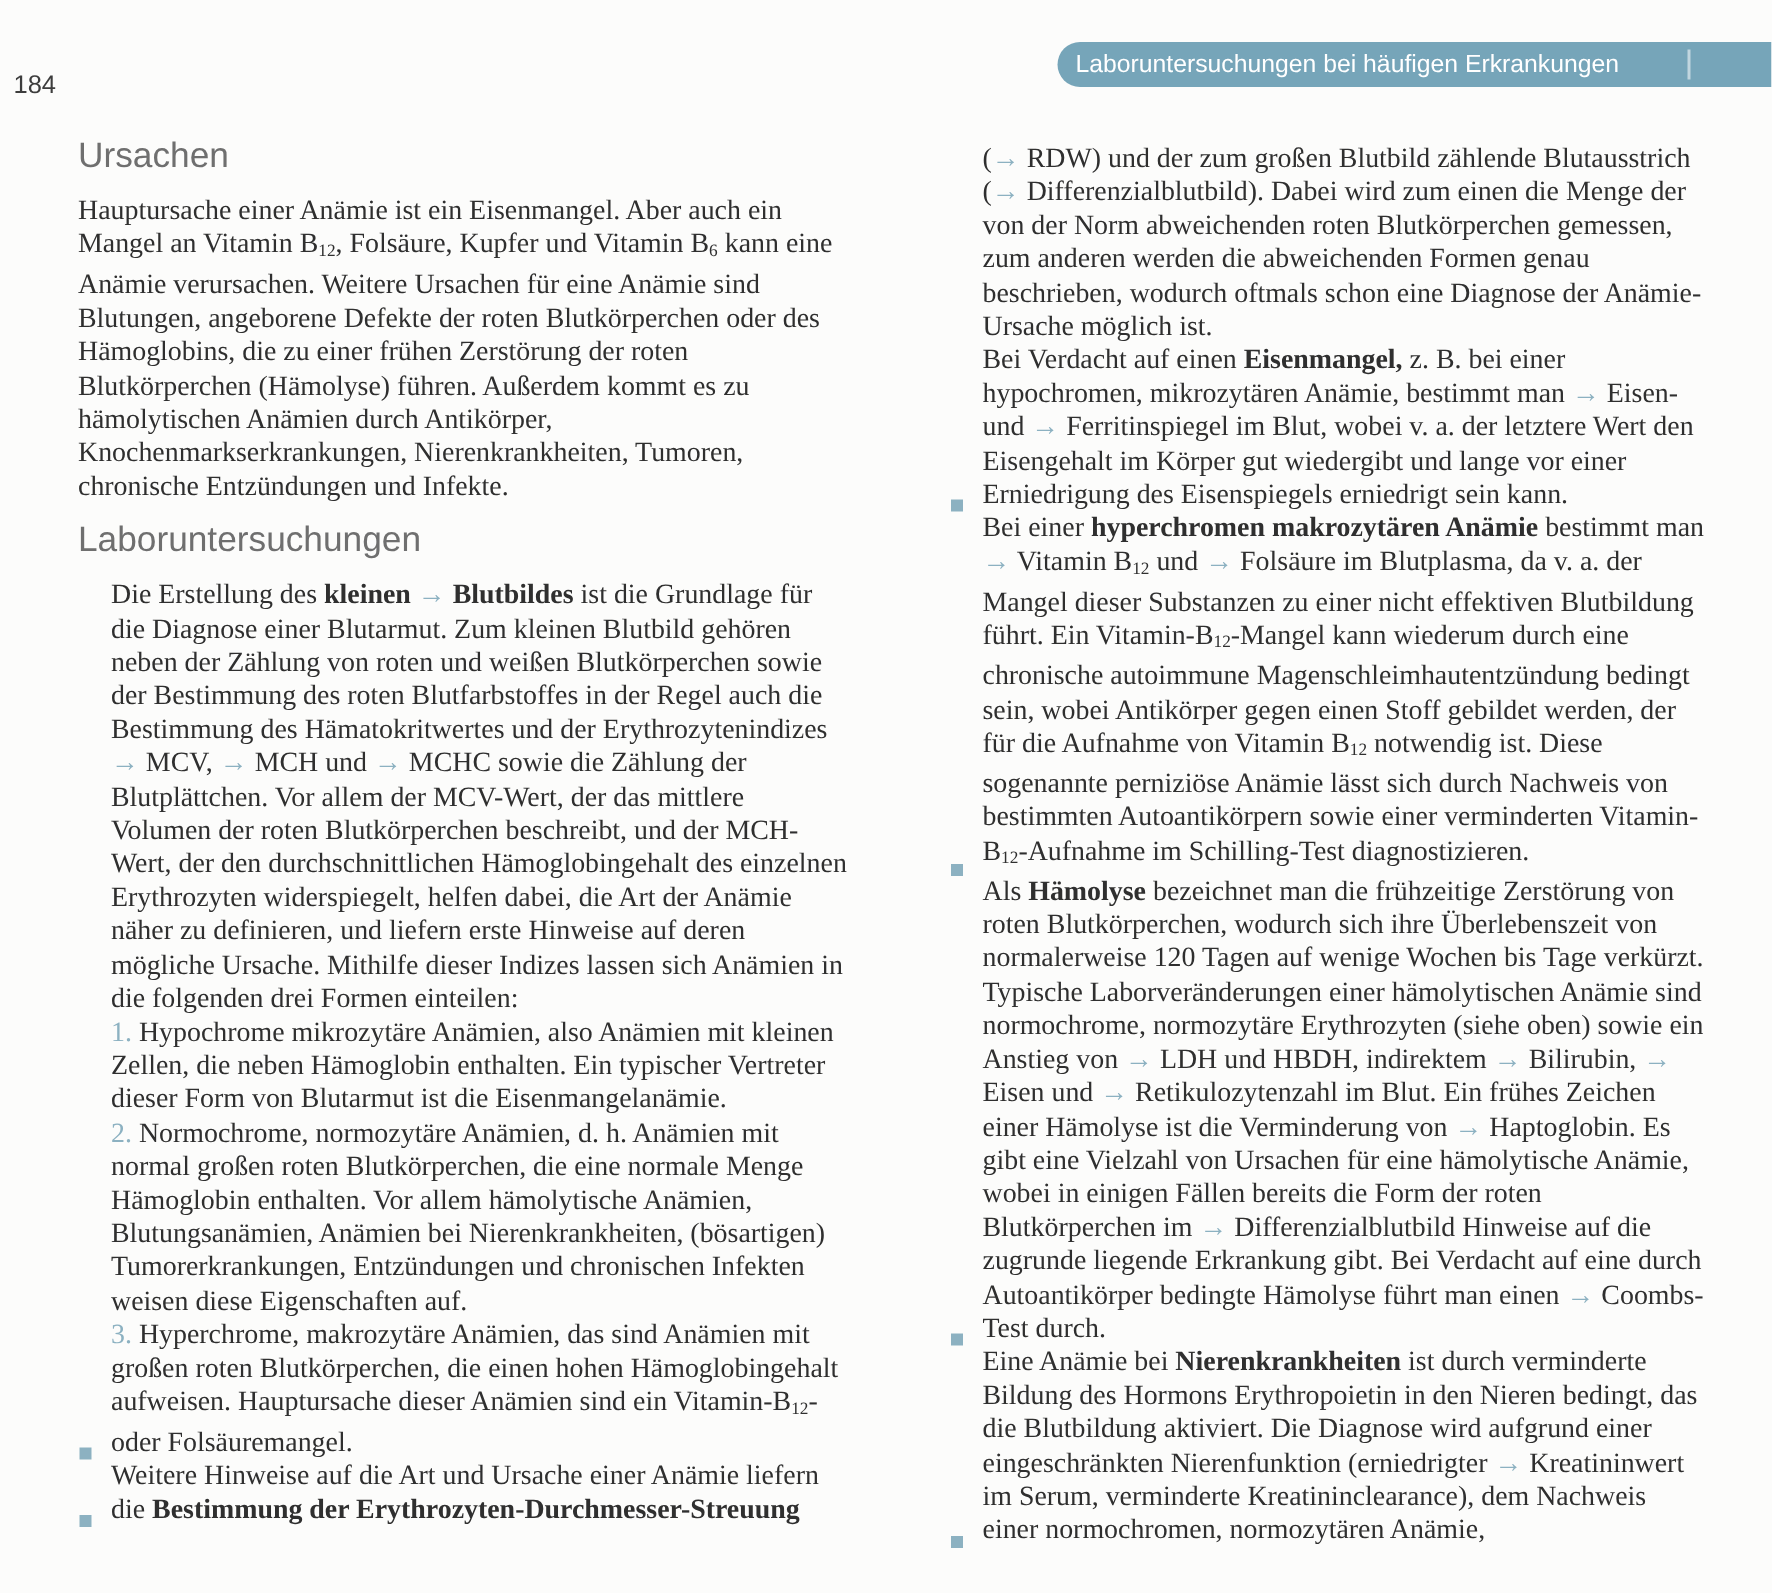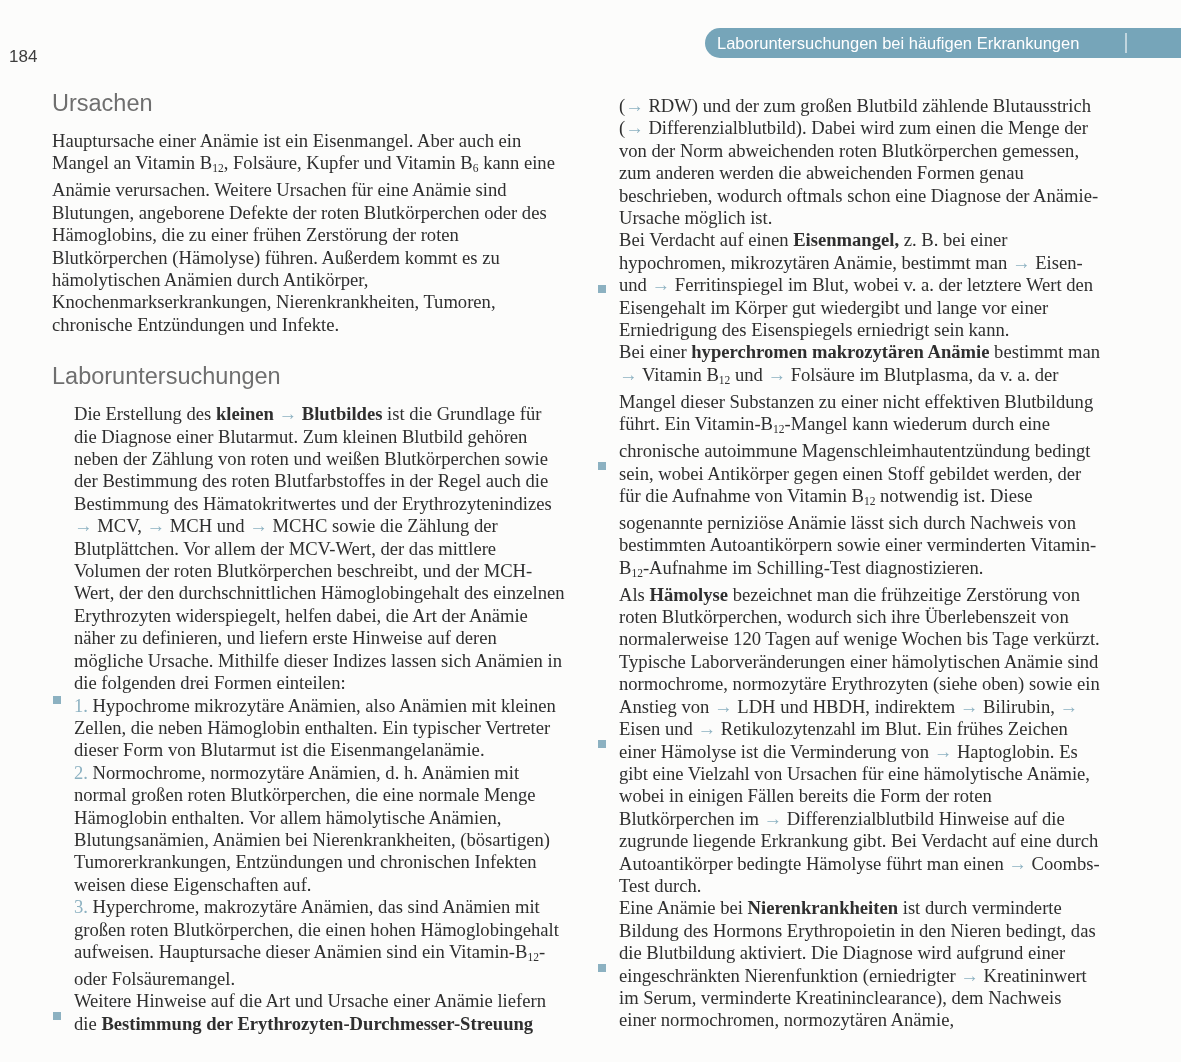--- a/index.html
+++ b/index.html
@@ -26,35 +26,35 @@
   .header-title { flex: 1; text-align: center; font-size: 16.5px; padding-left: 12px; white-space: nowrap; }
   .header-sep { width: 1.5px; height: 20px; background: rgba(255,255,255,0.55); flex: none; }
   .header-page { width: 52px; text-align: center; font-size: 16.5px; flex: none; }
 
   .col {
     position: absolute;
     font-size: 18.6px; line-height: 22.4px;
     hyphens: auto; -webkit-hyphens: auto;
   }
   .col-left  { left: 52px;  top: 90px; width: 513px; }
-  .col-right { left: 597px; top: 95px; width: 506px; }
+  .col-right { left: 633px; top: 95px; width: 506px; }
 
   h2 {
     font-family: "Liberation Sans", sans-serif;
     font-weight: 400; font-size: 23.5px; line-height: 1.15;
     color: var(--heading, #6f6f6f);
     margin: 0 0 13px 0;
   }
-  h2:not(:first-child) { margin-top: 27px; }
+  h2:not(:first-child) { margin-top: 10px; }
 
   p.para { margin: 0; }
   p.intro { }
   p.cont { margin-left: 22px; }
 
-  .bullet { display: flex; align-items: center; }
+  .bullet { display: flex; align-items: flex-end; }
   .bullet-marker {
     flex: none; width: 8px; height: 8px;
     background: var(--accent, #8cb1c1);
     margin: 7px 0 0 1px;
   }
   .bullet-content { flex: 1; margin-left: 13px; }
 
   .seg-b { font-weight: bold; }
   .seg-sub { font-size: 0.62em; vertical-align: -0.22em; }
   .seg-arrow { color: var(--accent, #8cb1c1); }

